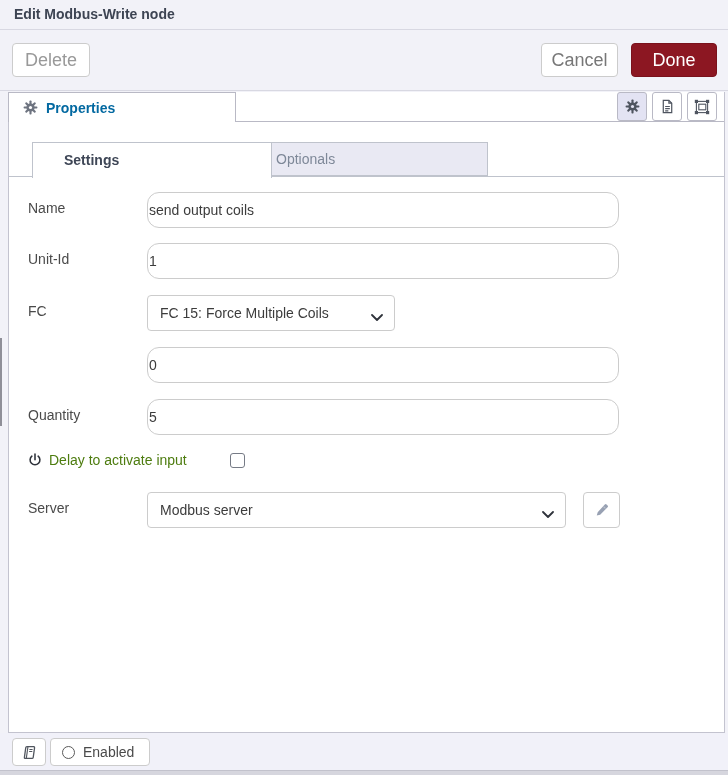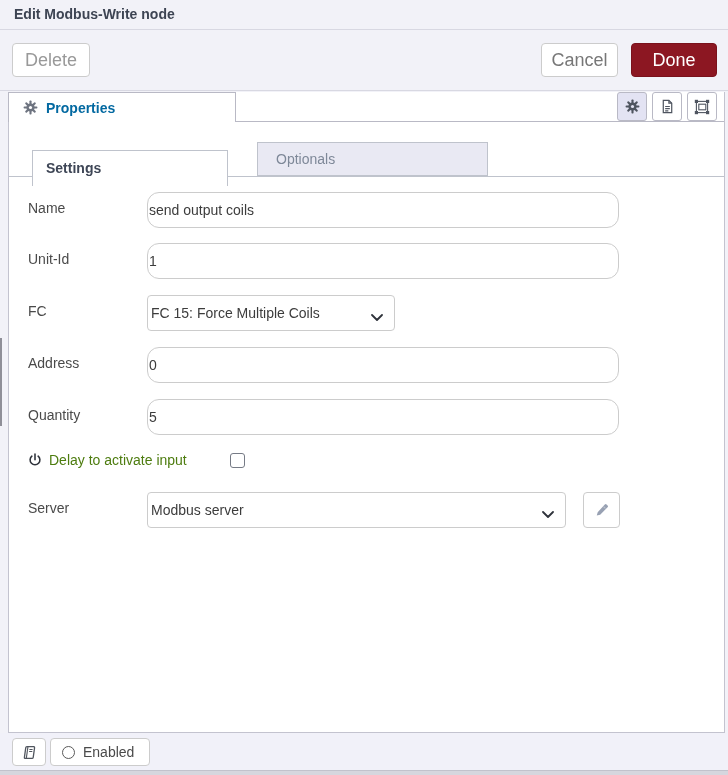--- a/index.html
+++ b/index.html
@@ -52,41 +52,41 @@
   .icon-btn {
     position:absolute; top:0; width:30px; height:29px;
     background:#fff; border:1px solid #b9b9c5; border-radius:3px;
     display:flex; align-items:center; justify-content:center; cursor:pointer;
   }
   .icon-btn.active { background:#e3e3f3; }
   .ib-gear { left:608px; } .ib-doc { left:643px; } .ib-frame { left:678px; }
   
   .node-tab-sep { position:absolute; top:84px; left:0; right:0; height:1px; background:#bfc3cc; }
   .tab-settings {
-    position:absolute; top:50px; left:23px; width:196px; height:36px;
+    position:absolute; top:50px; left:23px; width:240px; height:36px;
     background:#fff; border:1px solid #bfc3cc; border-bottom:none; z-index:2;
-    line-height:34px; padding-left:13px; font-weight:bold; color:#3e4656; cursor:pointer;margin-top:8px;
+    line-height:34px; padding-left:31px; font-weight:bold; color:#3e4656; cursor:pointer;
   }
   .tab-optionals {
     position:absolute; top:50px; left:248px; width:231px; height:34px;
     background:#e9e9f3; border:1px solid #bfc3cc;
     line-height:32px; padding-left:18px; color:#7e8898; cursor:pointer;
   }
   
   .flabel { position:absolute; left:19px; width:115px; height:20px; color:#4a4a4a; }
   .tinput {
     position:absolute; left:138px; width:472px; height:36px;
     border:1px solid #ccc; border-radius:12px; background:#fff;
     padding:0 1px; font-family:"Liberation Sans", sans-serif; font-size:14px; color:#3c3c3c;
   }
   .select-wrap { position:absolute; height:36px; }
   .select-wrap select {
     width:100%; height:36px; -webkit-appearance:none; appearance:none;
     border:1px solid #ccc; border-radius:4px; background:#fff;
-    padding:0 30px 0 3px; font-family:"Liberation Sans", sans-serif; font-size:14px; color:#3c3c3c;
+    padding:0 30px 0 12px; font-family:"Liberation Sans", sans-serif; font-size:14px; color:#3c3c3c;
   }
   .chev { position:absolute; right:12px; top:14px; pointer-events:none; }
   .delay-row { position:absolute; left:19px; top:358px; height:20px; display:flex; align-items:center; gap:7px; color:#4d7c0f; }
   .delay-check {
     position:absolute; left:221px; top:361px; width:15px; height:15px;
     -webkit-appearance:none; appearance:none;
     border:1px solid #767b86; border-radius:3px; background:#fff; cursor:pointer;
   }
   .pencil-btn {
     position:absolute; left:574px; top:400px; width:37px; height:36px;
@@ -192,21 +192,20 @@
     <select>
       <option>FC 15: Force Multiple Coils</option>
     </select>
     <span class="chev">
       <svg width="12" height="8" viewBox="0 0 12 8">
           <path d="M1 1l5 5 5-5" fill="none" stroke="#2f333b" stroke-width="1.8" stroke-linecap="round" stroke-linejoin="round"></path>
         </svg>
     </span>
   </div>
 
-  <div class="flabel" style="top:263px">Address</div>
   <input class="tinput" style="top: 255px;" type="text" value="0">
 
   <div class="flabel" style="top:315px">Quantity</div>
   <input class="tinput" style="top: 307px;" type="text" value="5">
 
   <div class="delay-row">
     <span style="display:flex">
       <svg width="14" height="14" viewBox="0 0 16 16" fill="none" stroke="#2f333b" stroke-width="1.8" stroke-linecap="round">
         <path d="M8 1.2v6.6"></path>
         <path d="M4.4 3.6a5.6 5.6 0 1 0 7.2 0"></path>

